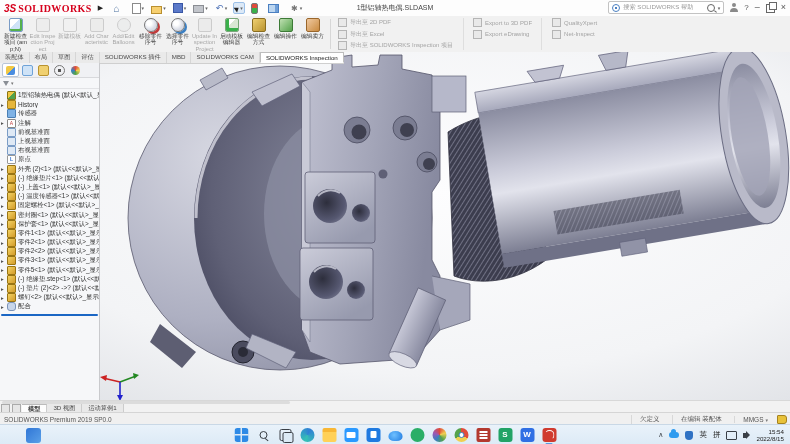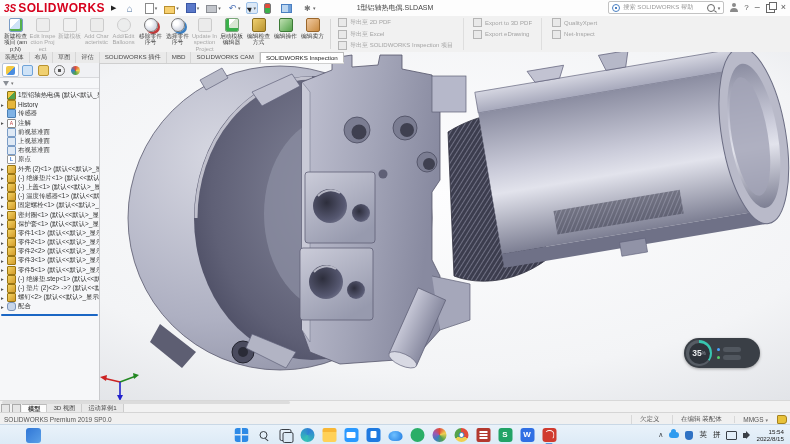--- a/index.html
+++ b/index.html
@@ -3,21 +3,21 @@
 <meta charset="utf-8">
 <style>
   html,body{margin:0;padding:0;background:#888;}
   .app{position:relative;width:790px;height:444px;background:#d946ef;overflow:hidden;
        font-family:"Liberation Sans","DejaVu Sans",sans-serif;color:#333;}
   
   .titlebar{position:absolute;top:0;left:0;right:0;height:16px;background:#fdfdfd;
             border-bottom:1px solid #e3e3e3;display:flex;align-items:center;}
   .logo{display:flex;align-items:center;margin-left:4px;}
   .logo3s{color:#d6001c;font-style:italic;font-weight:bold;font-size:10px;margin-right:2px;}
-  .logosw{color:#d6001c;font-weight:bold;font-size:12px;letter-spacing:.4px;}
+  .logosw{color:#d6001c;font-weight:bold;font-size:10px;letter-spacing:.4px;font-family:Liberation Serif, serif;}
   .flyarrow{font-size:7px;color:#222;margin:0 8px 0 6px;}
   .qat{display:flex;align-items:center;gap:5px;}
   .qcell{display:flex;align-items:center;gap:1px;padding:1px 1px;border-radius:2px;}
   .qcell.on{background:#dce9f7;border:1px solid #9cc0e8;}
   .qi{display:inline-block;width:9px;height:9px;position:relative;font-size:9px;line-height:9px;color:#555;text-align:center;}
   .qi-home::before{content:"⌂";font-size:10px;color:#4a6f9e;}
   .qi-new-doc{width:7px;height:9px;background:#fff;border:1px solid #8a8a8a;}
   .qi-open{width:9px;height:6px;margin-top:3px;background:#f7d070;border:1px solid #b98f2f;}
   .qi-save{width:8px;height:8px;background:#5b79c9;border:1px solid #3a57a5;}
   .qi-print{width:9px;height:6px;margin-top:2px;background:#c2c5cb;border:1px solid #8a8d93;}
@@ -673,36 +673,20 @@
 
           <div class="trow exp">
             <span class="tarrow">▸</span>
             <span class="tico ic-mates"></span>
             <span class="tlabel">配合</span>
           </div>
         </div>
       <div class="rollback"></div>
     </div>
 
-    <div class="recwidget">
-      <div class="recring">
-        <span class="recnum">35</span>
-        <span class="recunit">%</span>
-      </div>
-      <div class="recrows">
-        <div class="recrow">
-            <span class="recdot blue"></span>
-            <span class="recpill"></span>
-          </div>
-        <div class="recrow">
-            <span class="recdot green"></span>
-            <span class="recpill"></span>
-          </div>
-      </div>
-    </div>
   </div>
 
   <div class="bottombar">
     <div class="hscroll"></div>
     <div class="btabs">
       <span class="bsplit"></span>
       <span class="bsplit"></span>
       <span style="display:flex;">
 
           <span class="btab on">模型</span>

